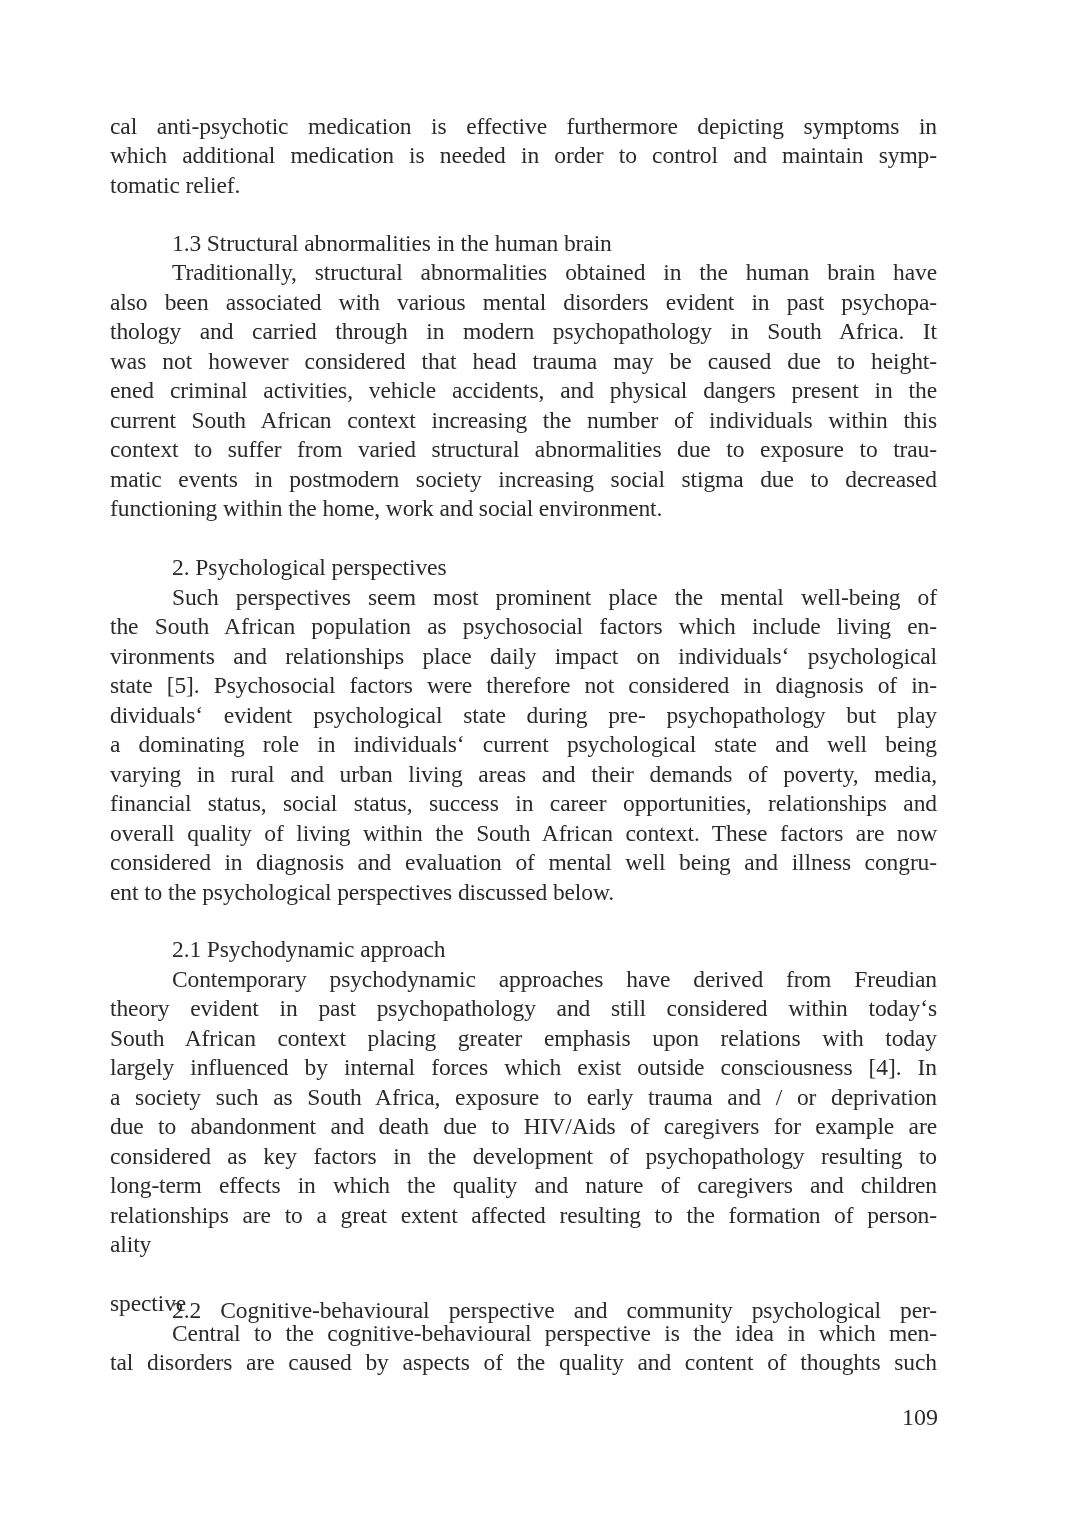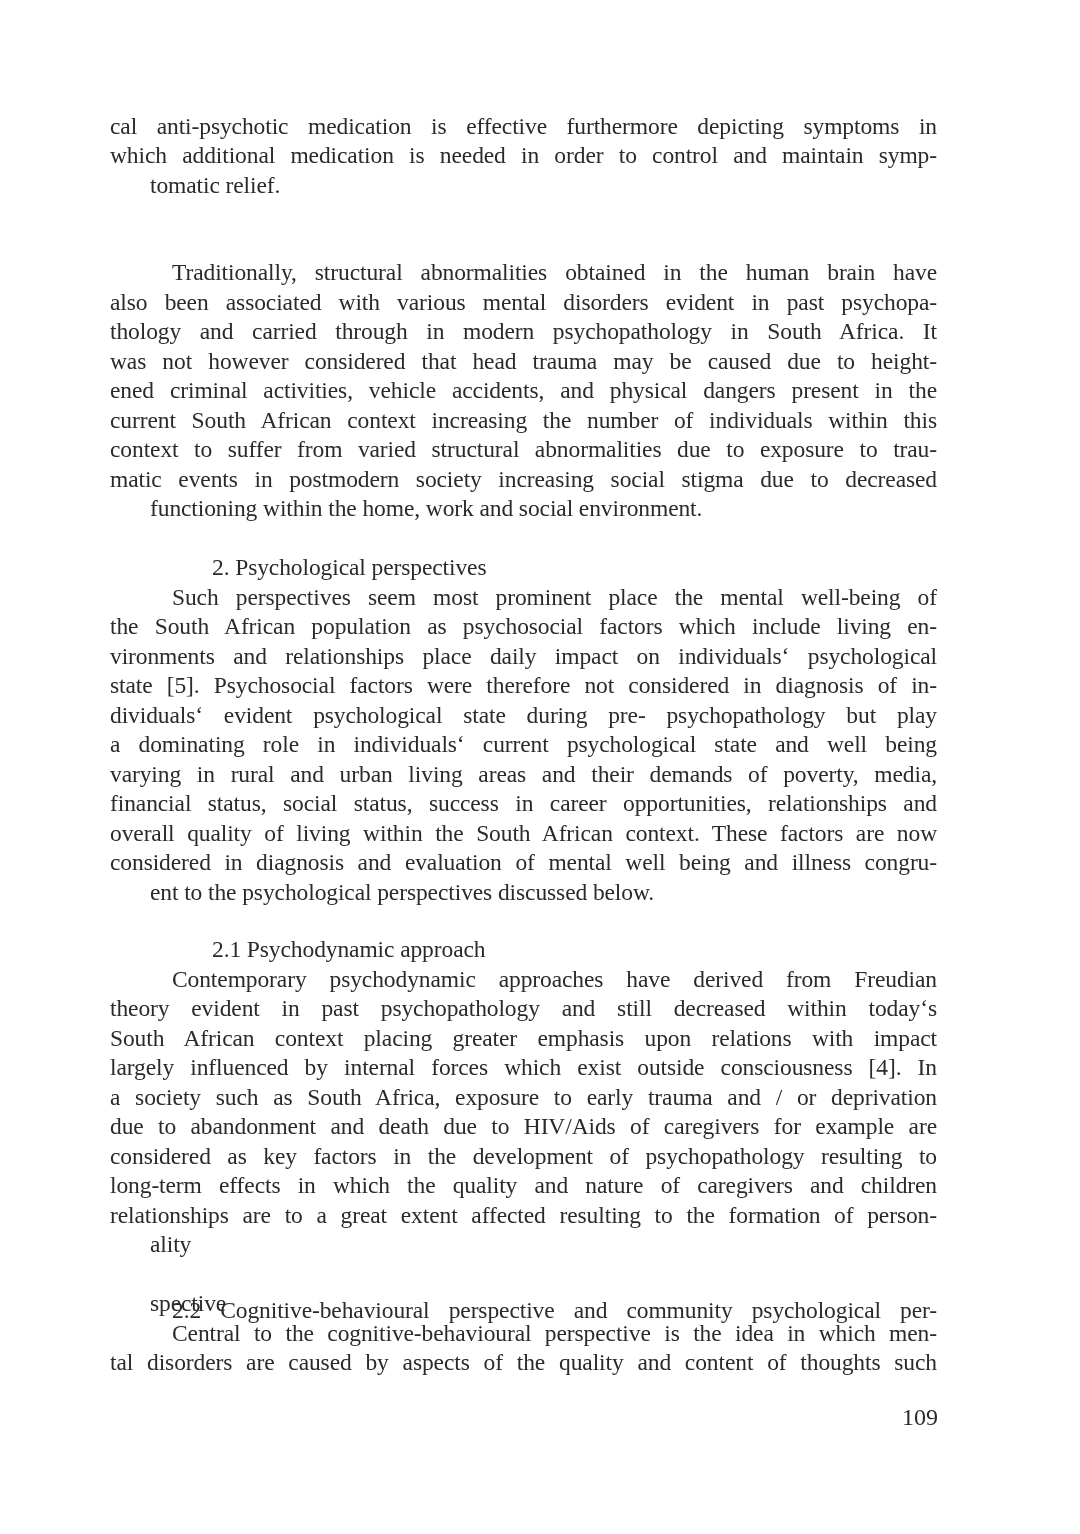--- a/index.html
+++ b/index.html
@@ -8,36 +8,37 @@
     position:absolute; left:0; top:0; width:1080px; height:1314px;
     background:#ffffff; color:#2a2a2a;
     font-family:Liberation Serif, serif;
   }
   .line {
     position:absolute; left:110px; width:827px;
     font-size:23.5px; line-height:29.5px; white-space:nowrap;
     text-align:justify; text-align-last:justify;
     letter-spacing:-0.1px;
   }
-  .line.last { text-align-last:left;margin-left:40px; }
+  .line.last { text-align-last:left; }
   .line.indent { left:172px; width:765px; }
   .pagenum {
     position:absolute; right:142px; top:1402px;
     font-size:24px; line-height:30px; color:#2a2a2a;
   }
 </style>
 </head>
 <body>
 
 <div class="page">
 
   <div class="line" style="top:112px">cal anti-psychotic medication is effective furthermore depicting symptoms in</div>
   <div class="line" style="top:141px">which additional medication is needed in order to control and maintain symp-</div>
   <div class="line last" style="top:171px">tomatic relief.</div>
 
+  <div class="line indent last" style="top:229px">1.3 Structural abnormalities in the human brain</div>
 
   <div class="line" style="top:288px">also been associated with various mental disorders evident in past psychopa-</div>
   <div class="line indent" style="top:258px">Traditionally, structural abnormalities obtained in the human brain have</div>
   <div class="line" style="top:317px">thology and carried through in modern psychopathology in South Africa. It</div>
   <div class="line" style="top:347px">was not however considered that head trauma may be caused due to height-</div>
   <div class="line" style="top:376px">ened criminal activities, vehicle accidents, and physical dangers present in the</div>
   <div class="line" style="top:406px">current South African context increasing the number of individuals within this</div>
   <div class="line" style="top:435px">context to suffer from varied structural abnormalities due to exposure to trau-</div>
   <div class="line" style="top:465px">matic events in postmodern society increasing social stigma due to decreased</div>
   <div class="line last" style="top:494px">functioning within the home, work and social environment.</div>
@@ -52,22 +53,22 @@
   <div class="line" style="top:730px">a dominating role in individuals‘ current psychological state and well being</div>
   <div class="line" style="top:760px">varying in rural and urban living areas and their demands of poverty, media,</div>
   <div class="line" style="top:789px">financial status, social status, success in career opportunities, relationships and</div>
   <div class="line" style="top:819px">overall quality of living within the South African context. These factors are now</div>
   <div class="line" style="top:848px">considered in diagnosis and evaluation of mental well being and illness congru-</div>
   <div class="line last" style="top:878px">ent to the psychological perspectives discussed below.</div>
 
   <div class="line indent last" style="top:935px">2.1 Psychodynamic approach</div>
 
   <div class="line indent" style="top:965px">Contemporary psychodynamic approaches have derived from Freudian</div>
-  <div class="line" style="top:994px">theory evident in past psychopathology and still decreased within today‘s</div>
-  <div class="line" style="top:1024px">South African context placing greater emphasis upon relations with impact</div>
+  <div class="line" style="top:994px">theory evident in past psychopathology and still considered within today‘s</div>
+  <div class="line" style="top:1024px">South African context placing greater emphasis upon relations with today</div>
   <div class="line" style="top:1053px">largely influenced by internal forces which exist outside consciousness [4]. In</div>
   <div class="line" style="top:1083px">a society such as South Africa, exposure to early trauma and / or deprivation</div>
   <div class="line" style="top:1112px">due to abandonment and death due to HIV/Aids of caregivers for example are</div>
   <div class="line" style="top:1142px">considered as key factors in the development of psychopathology resulting to</div>
   <div class="line" style="top:1171px">long-term effects in which the quality and nature of caregivers and children</div>
   <div class="line" style="top:1201px">relationships are to a great extent affected resulting to the formation of person-</div>
   <div class="line last" style="top:1230px">ality</div>
 
   <div class="line indent" style="top:1296px">2.2 Cognitive-behavioural perspective and community psychological per-</div>
   <div class="line last" style="top:1289px">spective</div>

